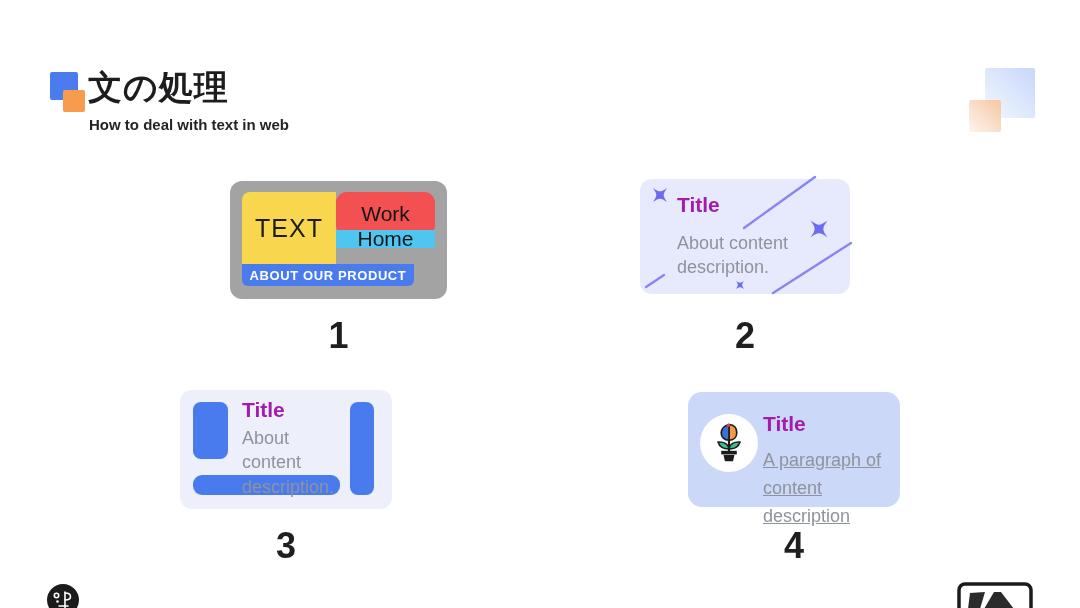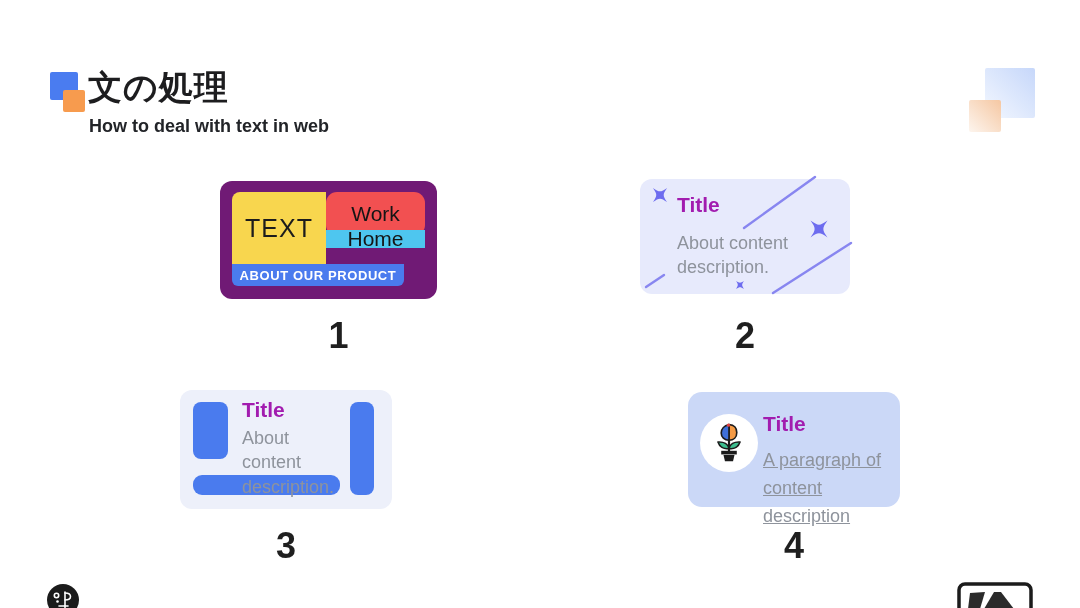--- a/index.html
+++ b/index.html
@@ -4,31 +4,31 @@
 <style>
   * { margin:0; padding:0; box-sizing:border-box; }
   html,body { width:1080px; height:608px; }
   body { font-family:"Liberation Sans", sans-serif; background:#ffffff; overflow:hidden; }
   .slide { position:relative; width:1080px; height:608px; background:#ffffff;margin-top:32px; }
 
   
   .marker-blue { position:absolute; left:50px; top:40px; width:28px; height:28px; background:#4A7CF0; border-radius:2px; }
   .marker-orange { position:absolute; left:63px; top:58px; width:22px; height:22px; background:#F79B4E; border-radius:2px; z-index:2; }
   .page-title { position:absolute; left:88px; top:33px; font-size:34px; font-weight:700; color:#1D1D1F; letter-spacing:1px; }
-  .page-subtitle { position:absolute; left:89px; top:84px; font-size:18px; font-weight:700; color:#222428; }
+  .page-subtitle { position:absolute; left:89px; top:84px; font-size:15px; font-weight:700; color:#222428; }
 
   
   .deco-blue-square { position:absolute; left:985px; top:36px; width:50px; height:50px;
       background:linear-gradient(to top right, #f4f8ff 0%, #c6d7fa 100%); border-radius:2px; }
   .deco-orange-square { position:absolute; left:969px; top:68px; width:32px; height:32px;
       background:linear-gradient(to top right, #fdf5ee 0%, #f5c7a2 100%); border-radius:2px; z-index:2; }
 
   
   .card { position:absolute; border-radius:12px; }
-  .card-1 { left:220px; top:149px; width:217px; height:118px; background:#701a75; }
+  .card-1 { left:230px; top:149px; width:217px; height:118px; background:#a3a3a3; }
   .card-2 { left:640px; top:147px; width:210px; height:115px; background:#E7EAFC; }
   .card-3 { left:180px; top:358px; width:212px; height:119px; background:#EDF0FA; }
   .card-4 { left:688px; top:360px; width:212px; height:115px; background:#CBD8F7; border-radius:14px; }
 
   .num { position:absolute; font-size:36px; font-weight:700; color:#1F1F1F; text-align:center; }
   .num-1 { left:230px; top:283px; width:217px; }
   .num-2 { left:640px; top:283px; width:210px; }
   .num-3 { left:180px; top:493px; width:212px; }
   .num-4 { left:688px; top:493px; width:212px; }
 

